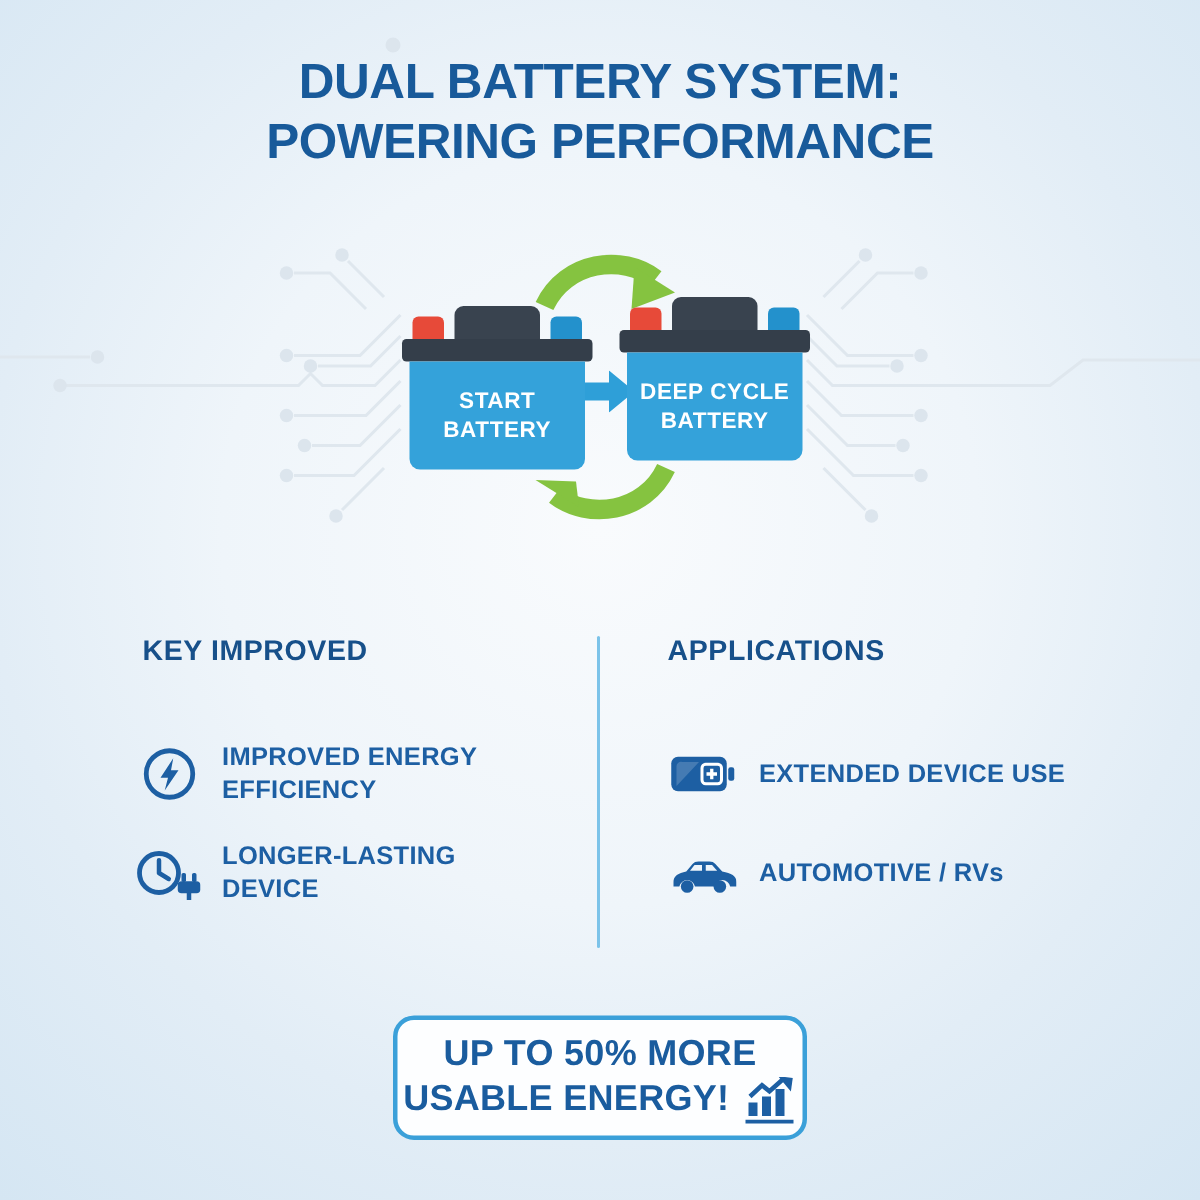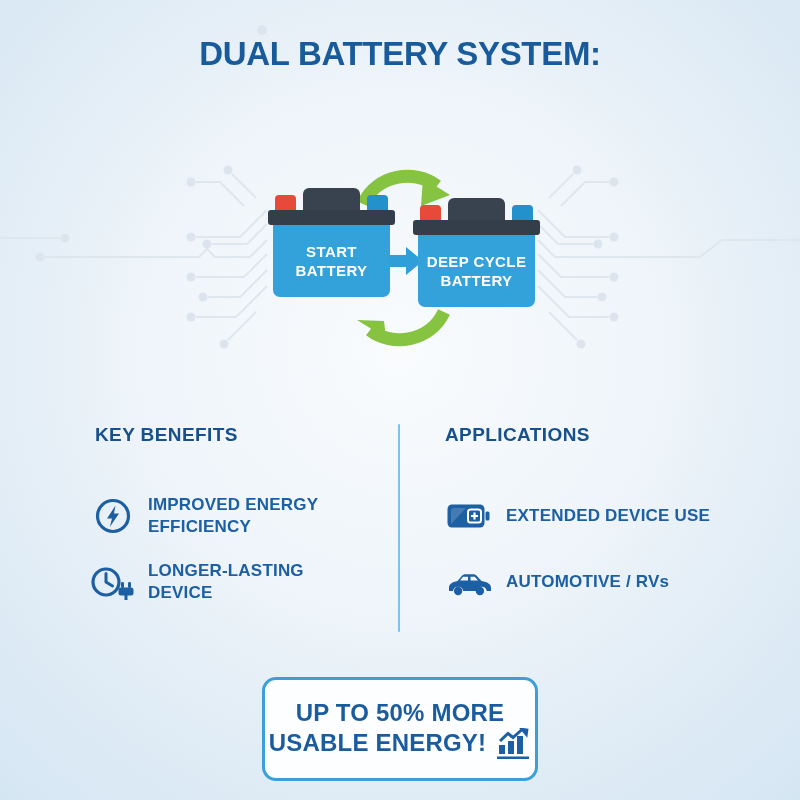--- a/index.html
+++ b/index.html
@@ -35,21 +35,21 @@
   .section .items{margin-top:44px;}
   .item{display:flex;align-items:center;min-height:52px;margin-bottom:14px;}
   .item .ic{flex:0 0 auto;display:flex;align-items:center;justify-content:center;}
   .benefits .item .ic{width:50px;}
   .apps .item .ic{width:56px;}
   .item .txt{margin-left:10px;font-size:17px;font-weight:700;letter-spacing:.2px;line-height:1.3;color:#1d5fa3;}
   .benefits .item .txt{max-width:190px;}
   .divider{position:absolute;left:398px;top:424px;width:2px;height:208px;background:#7cc3e9;border-radius:2px;}
 
   
-  .callout{position:absolute;left:262px;top:677px;width:276px;height:104px;box-sizing:border-box;
+  .callout{position:absolute;left:262px;top:677px;width:276px;height:83px;box-sizing:border-box;
     border:3.5px solid #3ba0d9;border-radius:14px;background:#fdfeff;
     display:flex;flex-direction:column;justify-content:center;align-items:center;}
   .callout .l{font-size:24px;font-weight:700;letter-spacing:.2px;color:#1a5c9e;line-height:1.25;}
   .callout .row2{display:flex;align-items:flex-start;gap:9px;}
 </style>
 </head>
 <body>
 
 <div class="canvas">
 
@@ -95,39 +95,40 @@
       <circle cx="614" cy="317" r="4.5"></circle>
         <circle cx="577" cy="170" r="4.5"></circle>
       <circle cx="614" cy="182" r="4.5"></circle>
         <circle cx="581" cy="344" r="4.5"></circle>
       <circle cx="262" cy="30" r="5"></circle>
     </g>
   </svg>
 
   <h1 class="title">
     <span>DUAL BATTERY SYSTEM:</span><br>
+    <span>POWERING PERFORMANCE</span>
   </h1>
 
   <div>
 
     <svg class="arrow-svg" style="left:355px;top:162px;" width="100" height="48" viewBox="0 0 100 48">
       <path d="M8 42 C 22 12, 60 7, 82 24" stroke="#85c340" stroke-width="13" fill="none"></path>
       <polygon points="68,16 95,33 66,44" fill="#85c340"></polygon>
     </svg>
 
     <svg class="arrow-svg" style="left:352px;top:306px;" width="100" height="48" viewBox="0 0 100 48">
       <path d="M92 6 C 78 36, 40 41, 18 24" stroke="#85c340" stroke-width="13" fill="none"></path>
       <polygon points="32,15 5,14 34,32" fill="#85c340"></polygon>
     </svg>
 
     <svg class="arrow-svg" style="left:389px;top:247px;" width="34" height="28" viewBox="0 0 34 28">
       <polygon points="0,8 17,8 17,0 34,14 17,28 17,20 0,20" fill="#2e9fd8"></polygon>
     </svg>
 
-    <div class="battery" style="left:268px;top:188px;">
+    <div class="battery" style="left:268px;top:204px;">
       <div class="cap"></div>
       <div class="term red"></div>
       <div class="term blue"></div>
       <div class="bar"></div>
       <div class="body">
         <span class="label">
           <span>START</span><br>
           <span>BATTERY</span>
         </span>
       </div>
@@ -141,21 +142,21 @@
       <div class="body">
         <span class="label">
           <span>DEEP CYCLE</span><br>
           <span>BATTERY</span>
         </span>
       </div>
     </div>
   </div>
 
   <div class="section benefits">
-    <h2 class="col-header" style="margin-left:7px;">KEY BENEFITS</h2>
+    <h2 class="col-header" style="margin-left:7px;">KEY IMPROVED</h2>
     <div class="items">
       <div class="item">
         <span class="ic">
           <svg width="38" height="38" viewBox="0 0 38 38">
             <circle cx="19" cy="19" r="15.5" stroke="#1d5fa3" stroke-width="3.2" fill="none"></circle>
             <path d="M21.5 8.5 L13 21.5 L18 21.5 L15.8 30 L25 16.5 L20 16.5 Z" fill="#1d5fa3"></path>
           </svg>
         </span>
         <span class="txt">IMPROVED ENERGY EFFICIENCY</span>
       </div>

